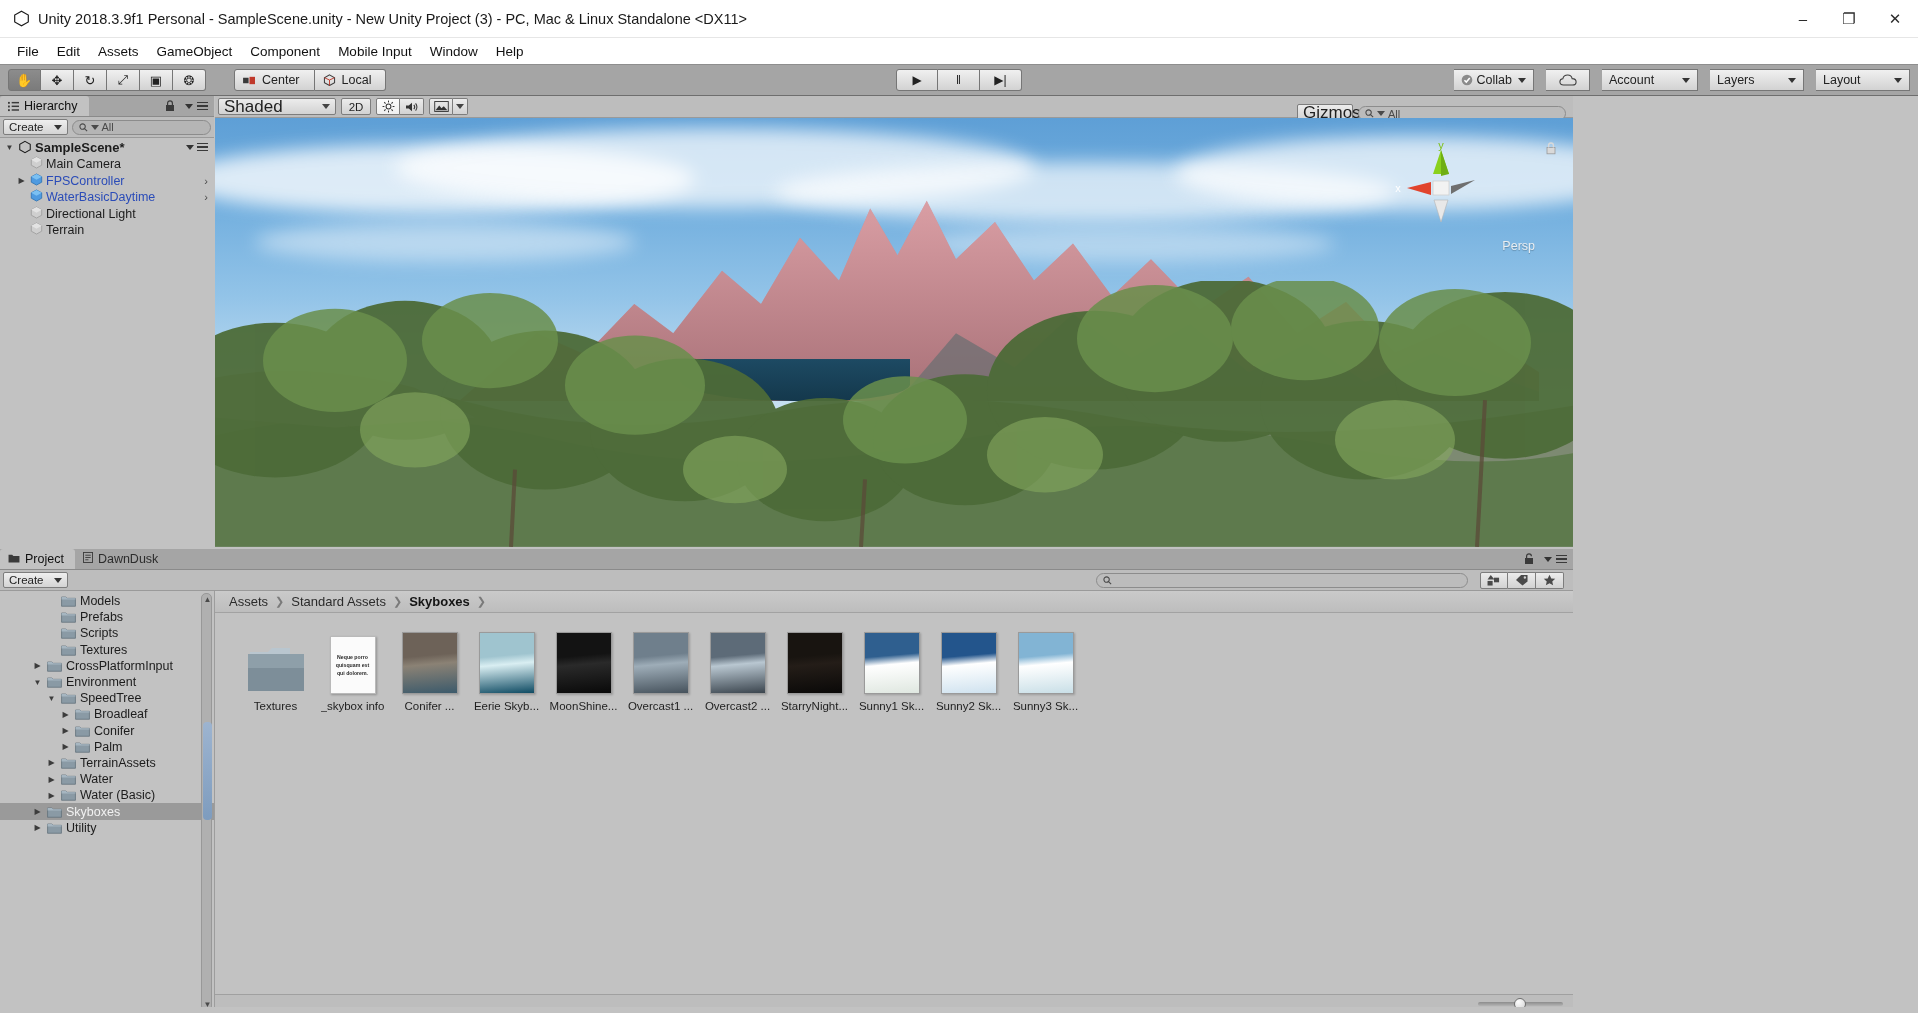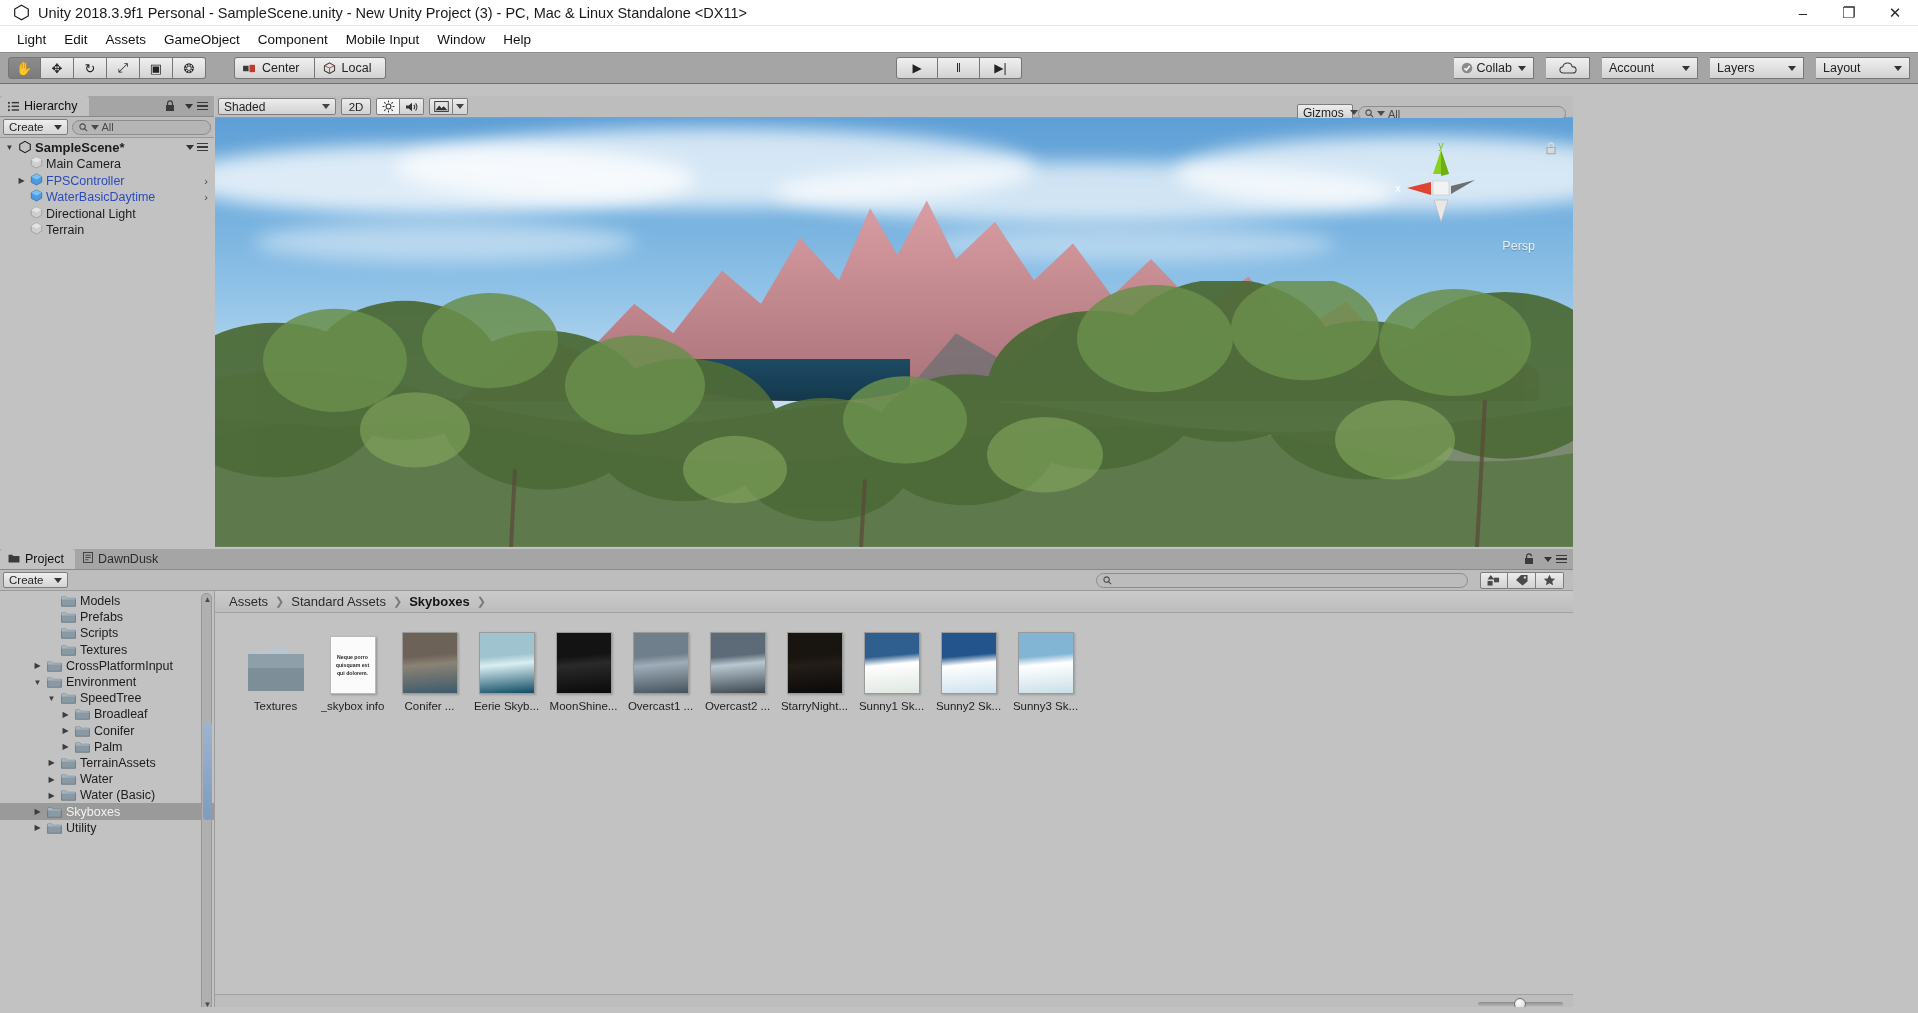--- a/index.html
+++ b/index.html
@@ -8,21 +8,21 @@
     font-family: "Liberation Sans", sans-serif;
     font-size: 13px;
     background: #c2c2c2;
     overflow: hidden;
     -webkit-font-smoothing: antialiased;
   }
   .app { position: relative; width: 1918px; height: 1013px; }
 
   
   .titlebar {
-    height: 26px; background: #ffffff; display: flex; align-items: center;
+    height: 38px; background: #ffffff; display: flex; align-items: center;
     border-bottom: 1px solid #e6e6e6;
   }
   .titlebar .unity-logo { width: 22px; margin-left: 10px; display:flex; align-items:center; justify-content:center; }
   .titlebar .title-text { font-size: 14.5px; color: #1a1a1a; margin-left: 6px; white-space: nowrap; }
   .win-btns { margin-left: auto; display: flex; height: 100%; }
   .win-btn { width: 46px; height: 100%; display: flex; align-items: center; justify-content: center; color:#2b2b2b; font-size: 15px; }
 
   
   .menubar { height: 26px; background: #ffffff; display: flex; align-items: center; padding-left: 8px; }
   .menubar .mi { font-size: 13.5px; color: #111; padding: 2px 9px; white-space: nowrap; }
@@ -84,21 +84,21 @@
   .hrow .tri { width: 11px; text-align:center; font-size: 8px; color:#3c3c3c; }
   .cube-ico { width: 13px; height: 13px; }
   .hname { white-space: nowrap; }
   .hname.prefab { color: #2b4cb8; }
   .hrow .chev { margin-left:auto; margin-right:6px; color:#4a4a4a; font-size:11px; }
 
   
   #scene { left: 215px; top: 96px; width: 1358px; height: 452px; }
   .scene-toolbar { height: 22px; background: #bdbdbd; display:flex; align-items:center; padding: 0 3px; gap: 5px; border-bottom:1px solid #9a9a9a; }
   .sc-dd { height:17px; background: linear-gradient(#ececec,#d2d2d2); border:1px solid #7d7d7d; border-radius:2px;
-           display:flex; align-items:center; justify-content:space-between; padding: 0 5px; font-size:12px; color:#1f1f1f; }
+           display:flex; align-items:center; justify-content:space-between; padding: 0 5px; font-size:17px; color:#1f1f1f; }
   .sc-btn { height:17px; min-width: 24px; background: linear-gradient(#ececec,#d2d2d2); border:1px solid #7d7d7d;
             display:flex;align-items:center;justify-content:center;font-size:11.5px;color:#1f1f1f; border-radius:2px;}
   .sc-btn.on { background: linear-gradient(#fdfdfd,#efefef); }
   .sc-grp { display:flex; }
   .sc-grp .sc-btn { border-radius:0; border-left-width:0;}
   .sc-grp .sc-btn:first-child{border-left-width:1px;border-radius:2px 0 0 2px;}
   .sc-grp .sc-btn:last-child{border-radius:0 2px 2px 0;}
   .scene-viewport { position: relative; width: 100%; height: calc(100% - 23px); overflow: hidden; background:#6ba3d6; }
 
   
@@ -157,21 +157,21 @@
     </span>
     <span class="title-text">Unity 2018.3.9f1 Personal - SampleScene.unity - New Unity Project (3) - PC, Mac &amp; Linux Standalone &lt;DX11&gt;</span>
     <div class="win-btns">
       <div class="win-btn">–</div>
       <div class="win-btn">❐</div>
       <div class="win-btn close">✕</div>
     </div>
   </div>
 
   <div class="menubar" id="menubar">
-      <div class="mi">Light</div>
+      <div class="mi">File</div>
       <div class="mi">Edit</div>
       <div class="mi">Assets</div>
       <div class="mi">GameObject</div>
       <div class="mi">Component</div>
       <div class="mi">Mobile Input</div>
       <div class="mi">Window</div>
       <div class="mi">Help</div>
     </div>
 
   <div class="toolbar">

